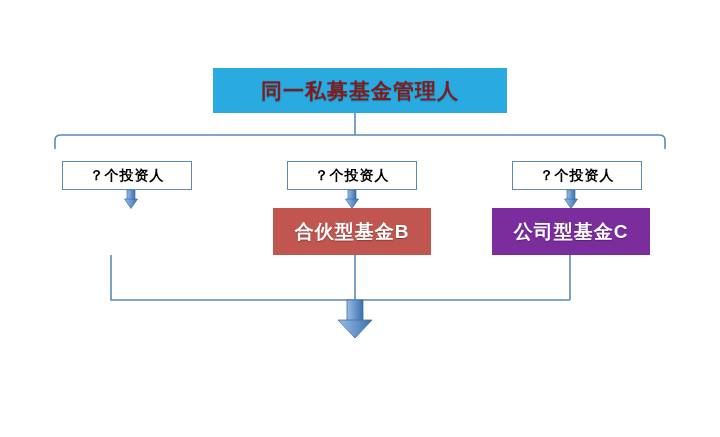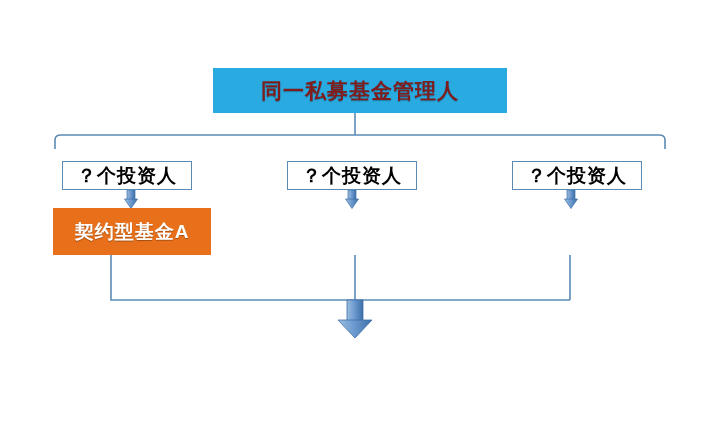--- a/index.html
+++ b/index.html
@@ -40,21 +40,21 @@
     text-shadow: 0 1px 1px rgba(0,0,0,.28);
   }
   
   .investor-box {
     top: 161px;
     width: 130px;
     height: 29px;
     background: #ffffff;
     border: 1.5px solid #5B8BB5;
     color: #000000;
-    font-size: 19px;
+    font-size: 14px;
     font-weight: bold;
     letter-spacing: 1px;
   }
   #investor-box-a { left: 62px; }
   #investor-box-b { left: 287px; }
   #investor-box-c { left: 512px; }
 
   
   .fund-box {
     top: 208px;
@@ -146,18 +146,21 @@
   <div class="node investor-box" id="investor-box-a">
     <span>？个投资人</span>
   </div>
   <div class="node investor-box" id="investor-box-b">
     <span>？个投资人</span>
   </div>
   <div class="node investor-box" id="investor-box-c">
     <span>？个投资人</span>
   </div>
 
-  <div class="node fund-box" id="fund-box-a">
-    <span>契约型基金A</span>
+  <div class="node fund-box" id="fund-box-b">
+    <span>合伙型基金B</span>
+  </div>
+  <div class="node fund-box" id="fund-box-c">
+    <span>公司型基金C</span>
   </div>
 
 
 </div>
 
 </body></html>

